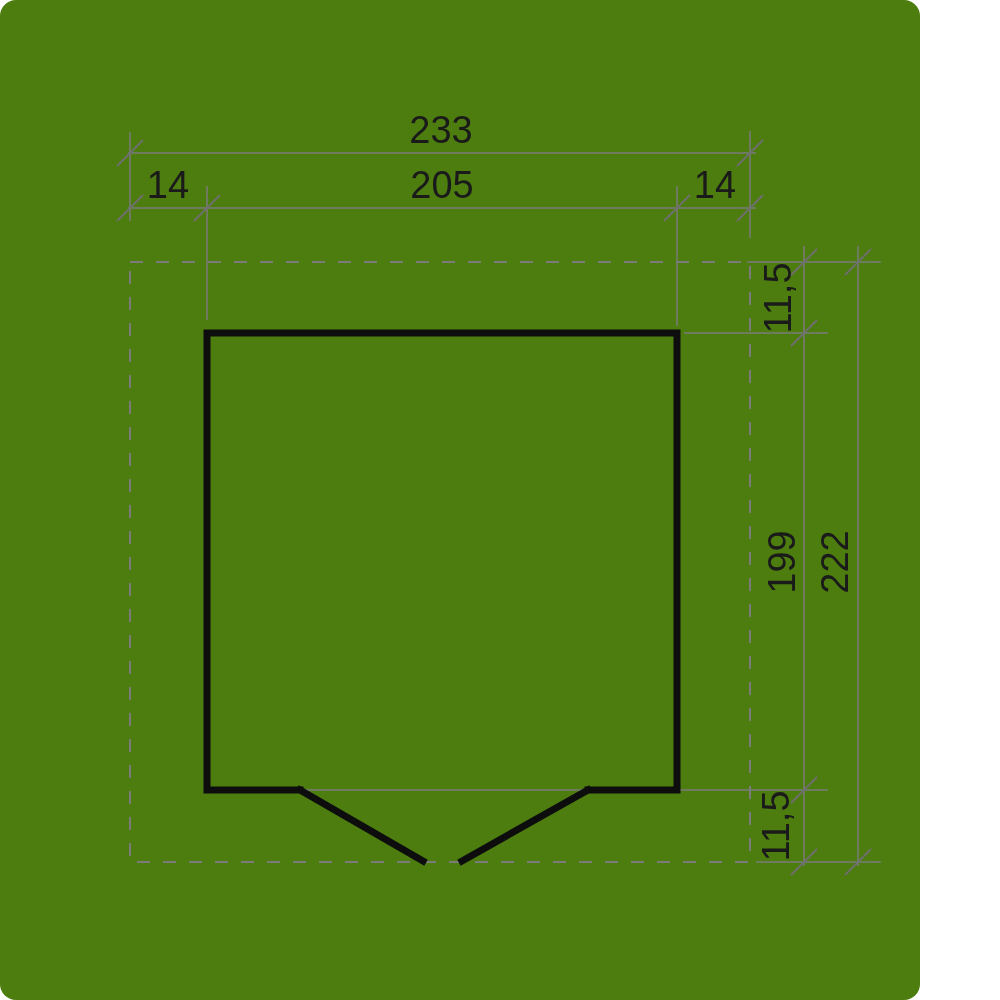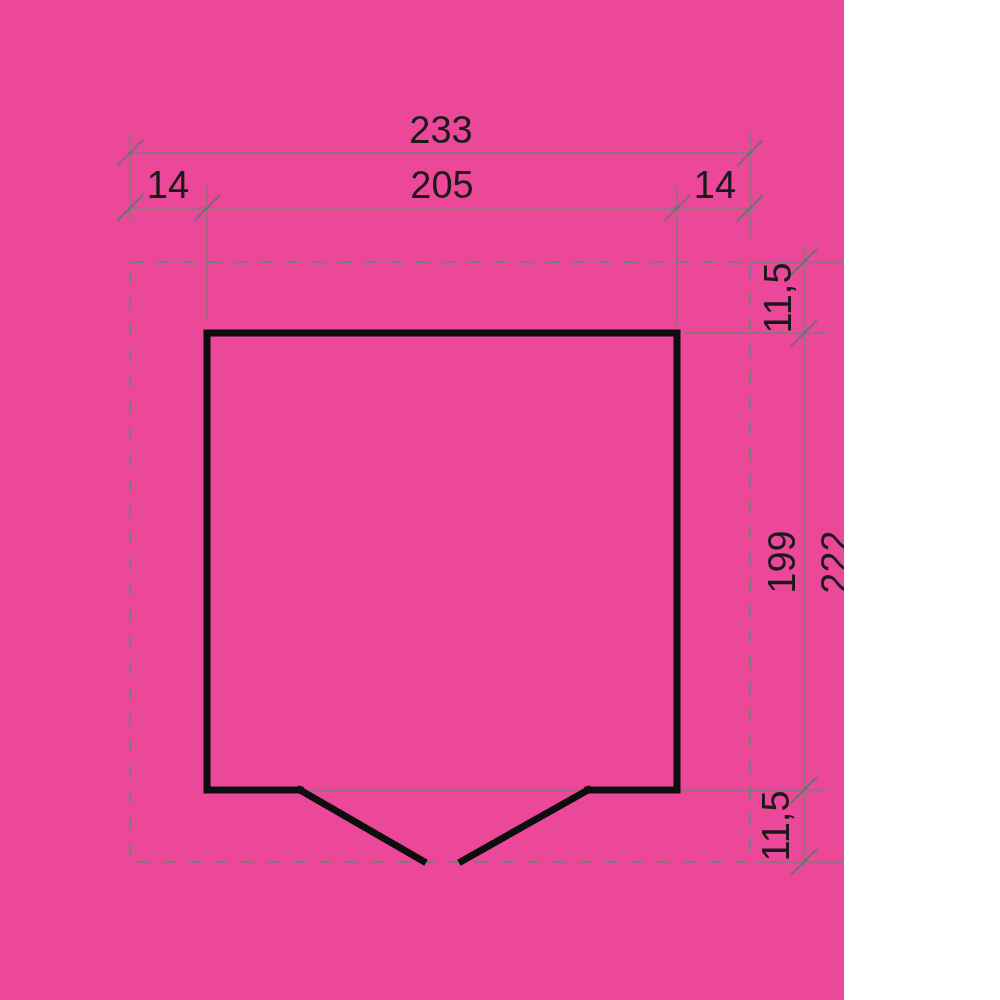--- a/index.html
+++ b/index.html
@@ -2,24 +2,25 @@
 <html><head>
 <meta charset="utf-8">
 <style>
   html, body {
     margin: 0;
     padding: 0;
     background: #ffffff;
   }
   .canvas {
     position: relative;
-    width: 844px;
+    width: 920px;
     height: 1000px;
-    background: #ec4899;
+    background: #4d7c0f;
     overflow: hidden;
+    border-radius: 16px;
   }
   svg text {
     font-family: "Liberation Sans", "DejaVu Sans", sans-serif;
     font-size: 38px;
     font-weight: 400;
   }
 </style>
 </head>
 <body>
 

